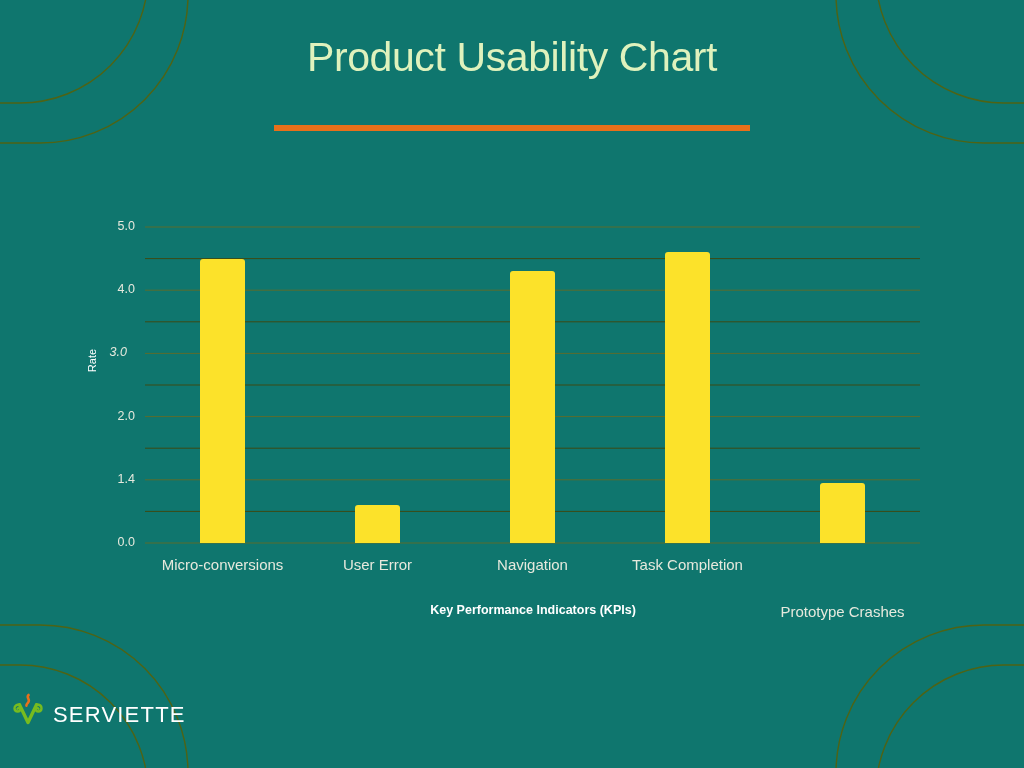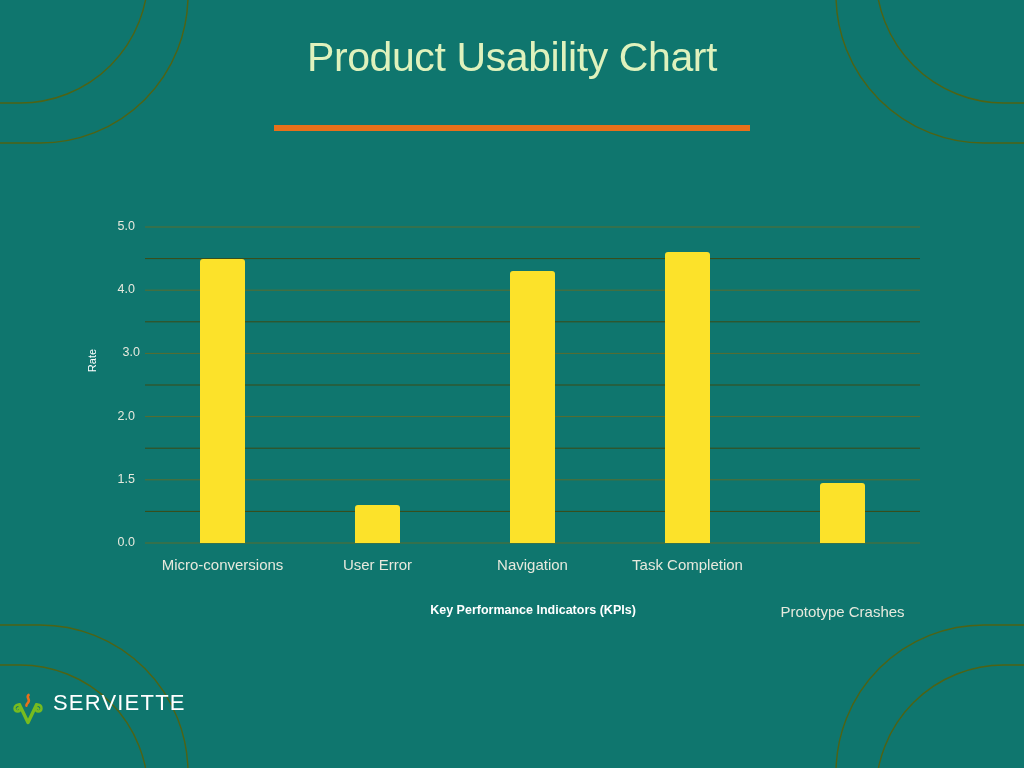--- a/index.html
+++ b/index.html
@@ -105,21 +105,21 @@
     position: absolute;
     background: #fce22a;
     border-radius: 3px 3px 0 0;
   }
   
   #logo-block {
     position: absolute;
     left: 10px;
     top: 692px;
     display: flex;
-    align-items: flex-start;
+    align-items: flex-end;
     gap: 7px;
   }
   #logo-text {
     font-size: 22px;
     letter-spacing: 1.2px;
     color: #ffffff;
     font-weight: 400;
     line-height: 1;
     font-family: "Liberation Sans", sans-serif;
   }
@@ -164,23 +164,23 @@
           <line x1="145" x2="920" y1="543.00" y2="543.00"></line>
           <line x1="145" x2="920" y1="479.80" y2="479.80"></line>
           <line x1="145" x2="920" y1="416.60" y2="416.60"></line>
           <line x1="145" x2="920" y1="353.40" y2="353.40"></line>
           <line x1="145" x2="920" y1="290.20" y2="290.20"></line>
           <line x1="145" x2="920" y1="227.00" y2="227.00"></line>
         </g>
     </svg>
     <div id="y-tick-labels">
         <div class="axis-tick-label" style="left: 95px; top: 536px;">0.0</div>
-        <div class="axis-tick-label" style="left: 95px; top: 472.8px;">1.5</div>
+        <div class="axis-tick-label" style="left: 95px; top: 472.8px;">1.4</div>
         <div class="axis-tick-label" style="left: 95px; top: 409.6px;">2.0</div>
-        <div class="axis-tick-label" style="left: 100px; top: 346.4px;">3.0</div>
+        <div class="axis-tick-label" style="left: 87px; top: 346.4px; font-style: italic;">3.0</div>
         <div class="axis-tick-label" style="left: 95px; top: 283.2px;">4.0</div>
         <div class="axis-tick-label" style="left: 95px; top: 220px;">5.0</div>
       </div>
     <div id="bars-layer">
         <div class="bar" style="left: 200px; top: 258.6px; width: 45px; height: 284.4px; background: rgb(252, 226, 42);"></div>
         <div class="bar" style="left: 355px; top: 505.08px; width: 45px; height: 37.92px; background: rgb(252, 226, 42);"></div>
         <div class="bar" style="left: 510px; top: 271.24px; width: 45px; height: 271.76px; background: rgb(252, 226, 42);"></div>
         <div class="bar" style="left: 665px; top: 252.28px; width: 45px; height: 290.72px; background: rgb(252, 226, 42);"></div>
         <div class="bar" style="left: 820px; top: 482.96px; width: 45px; height: 60.04px; background: rgb(252, 226, 42);"></div>
       </div>

